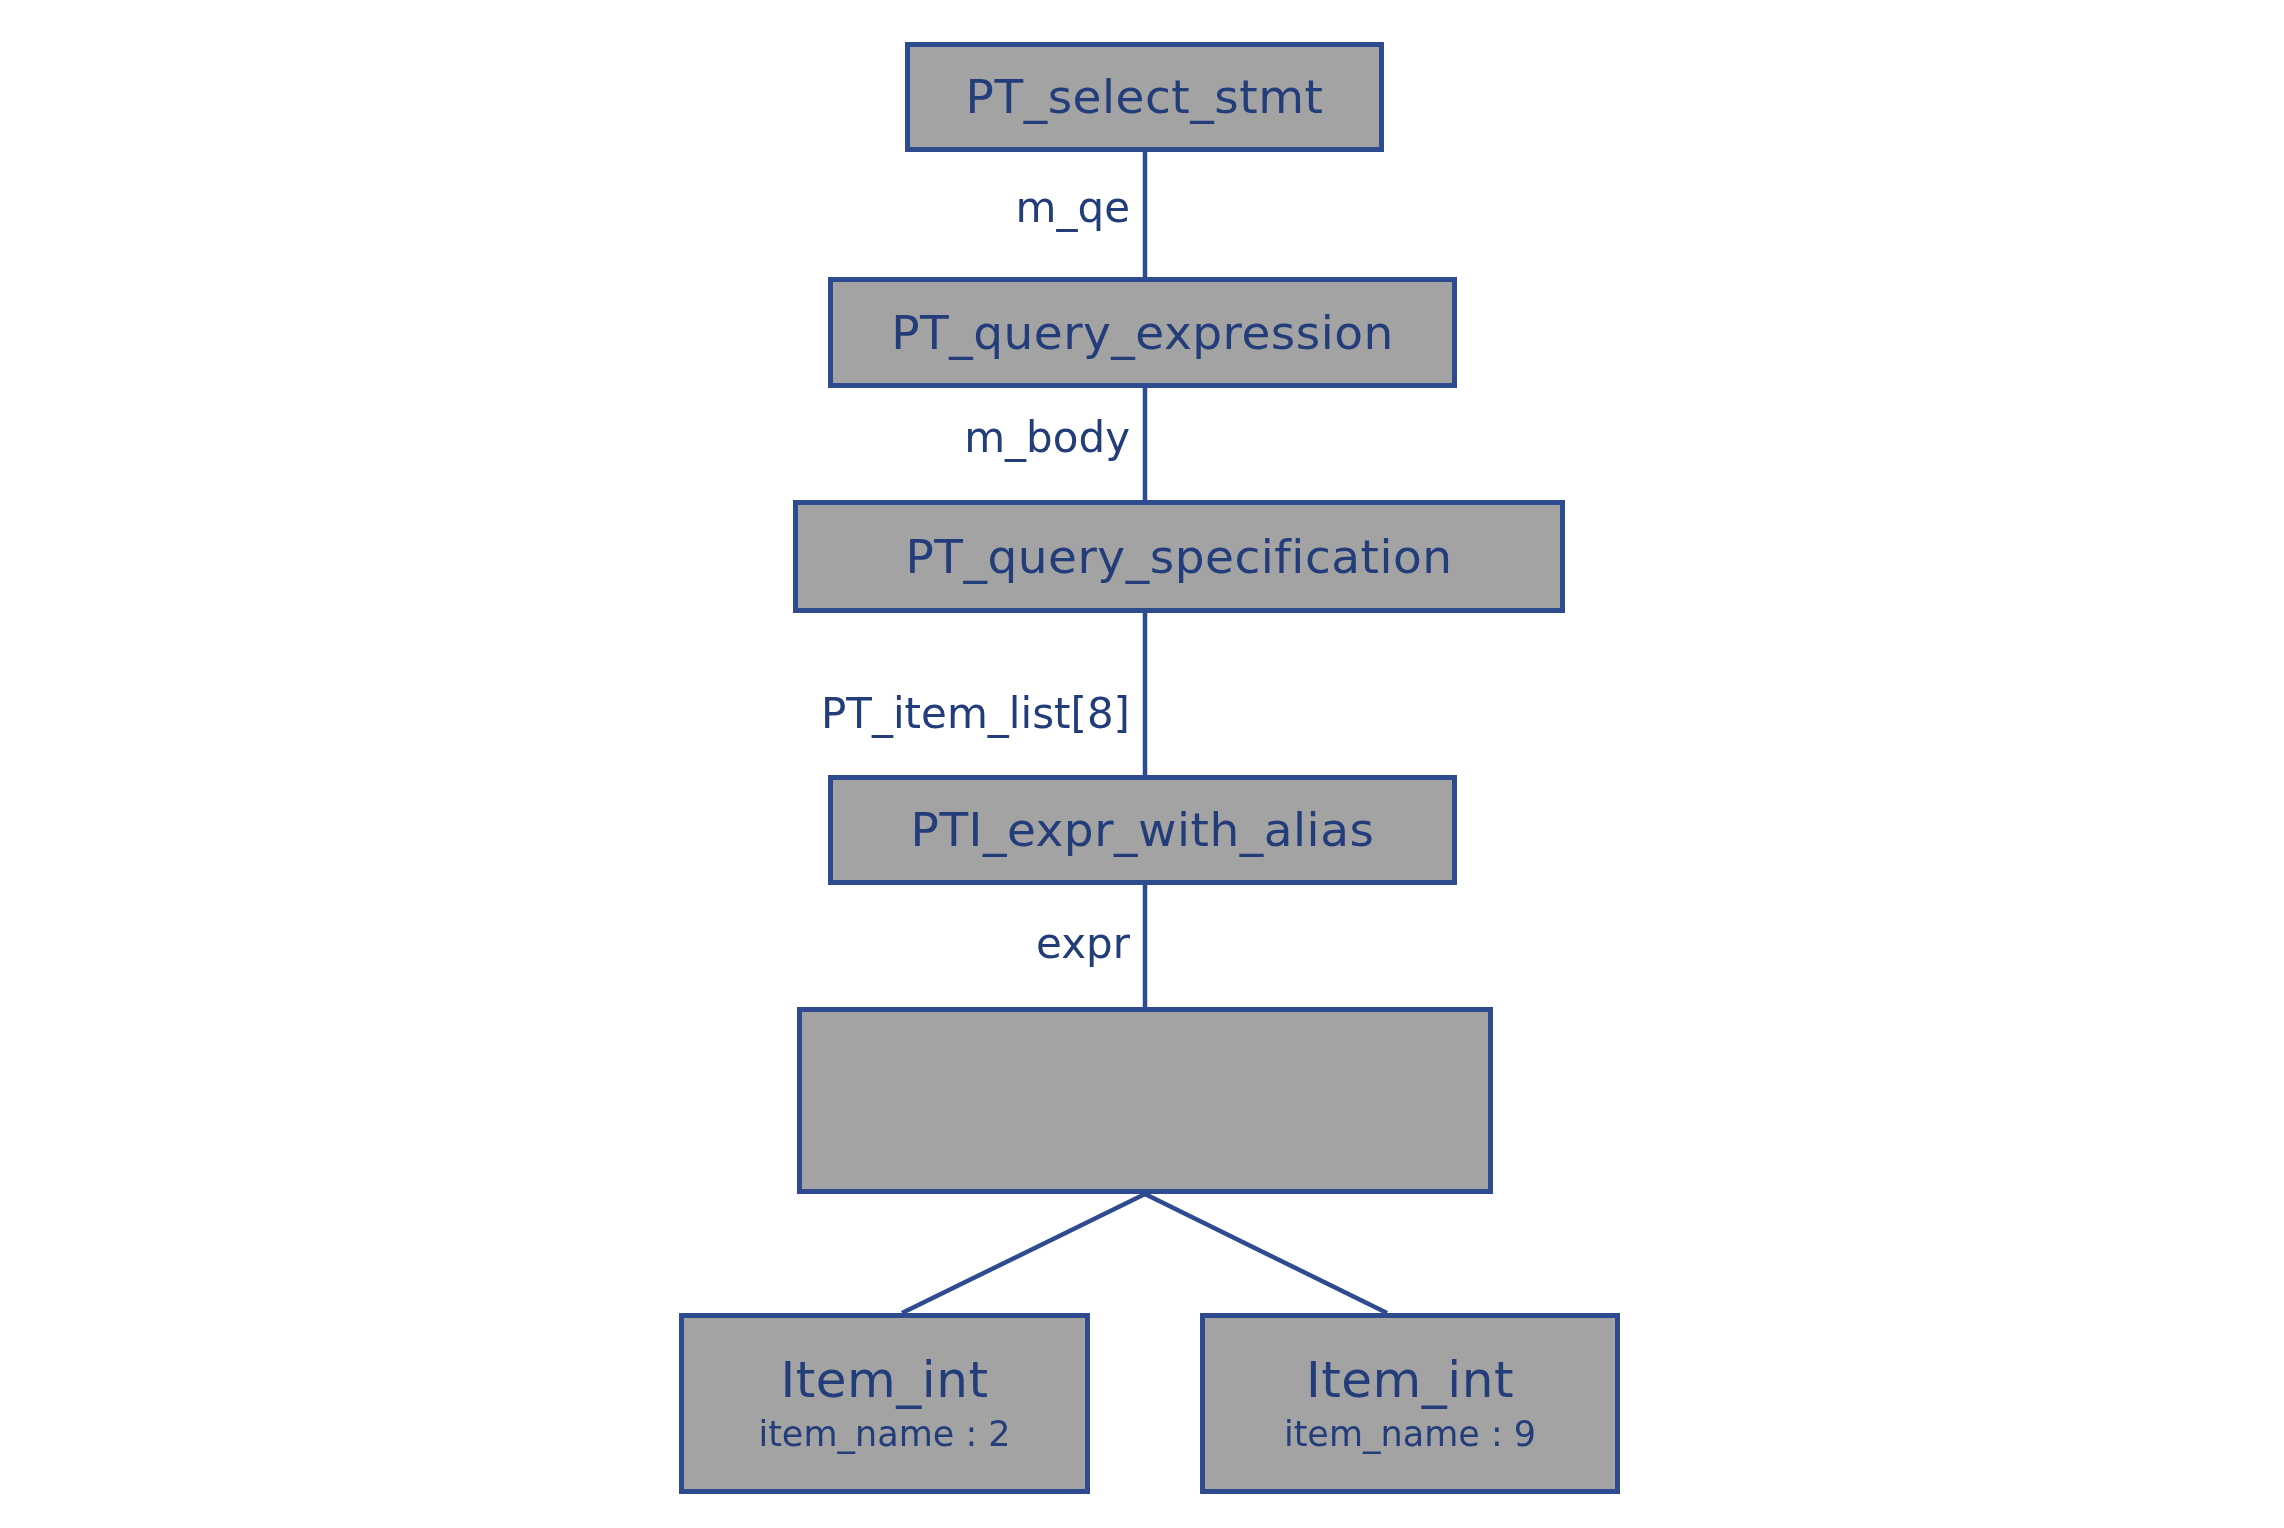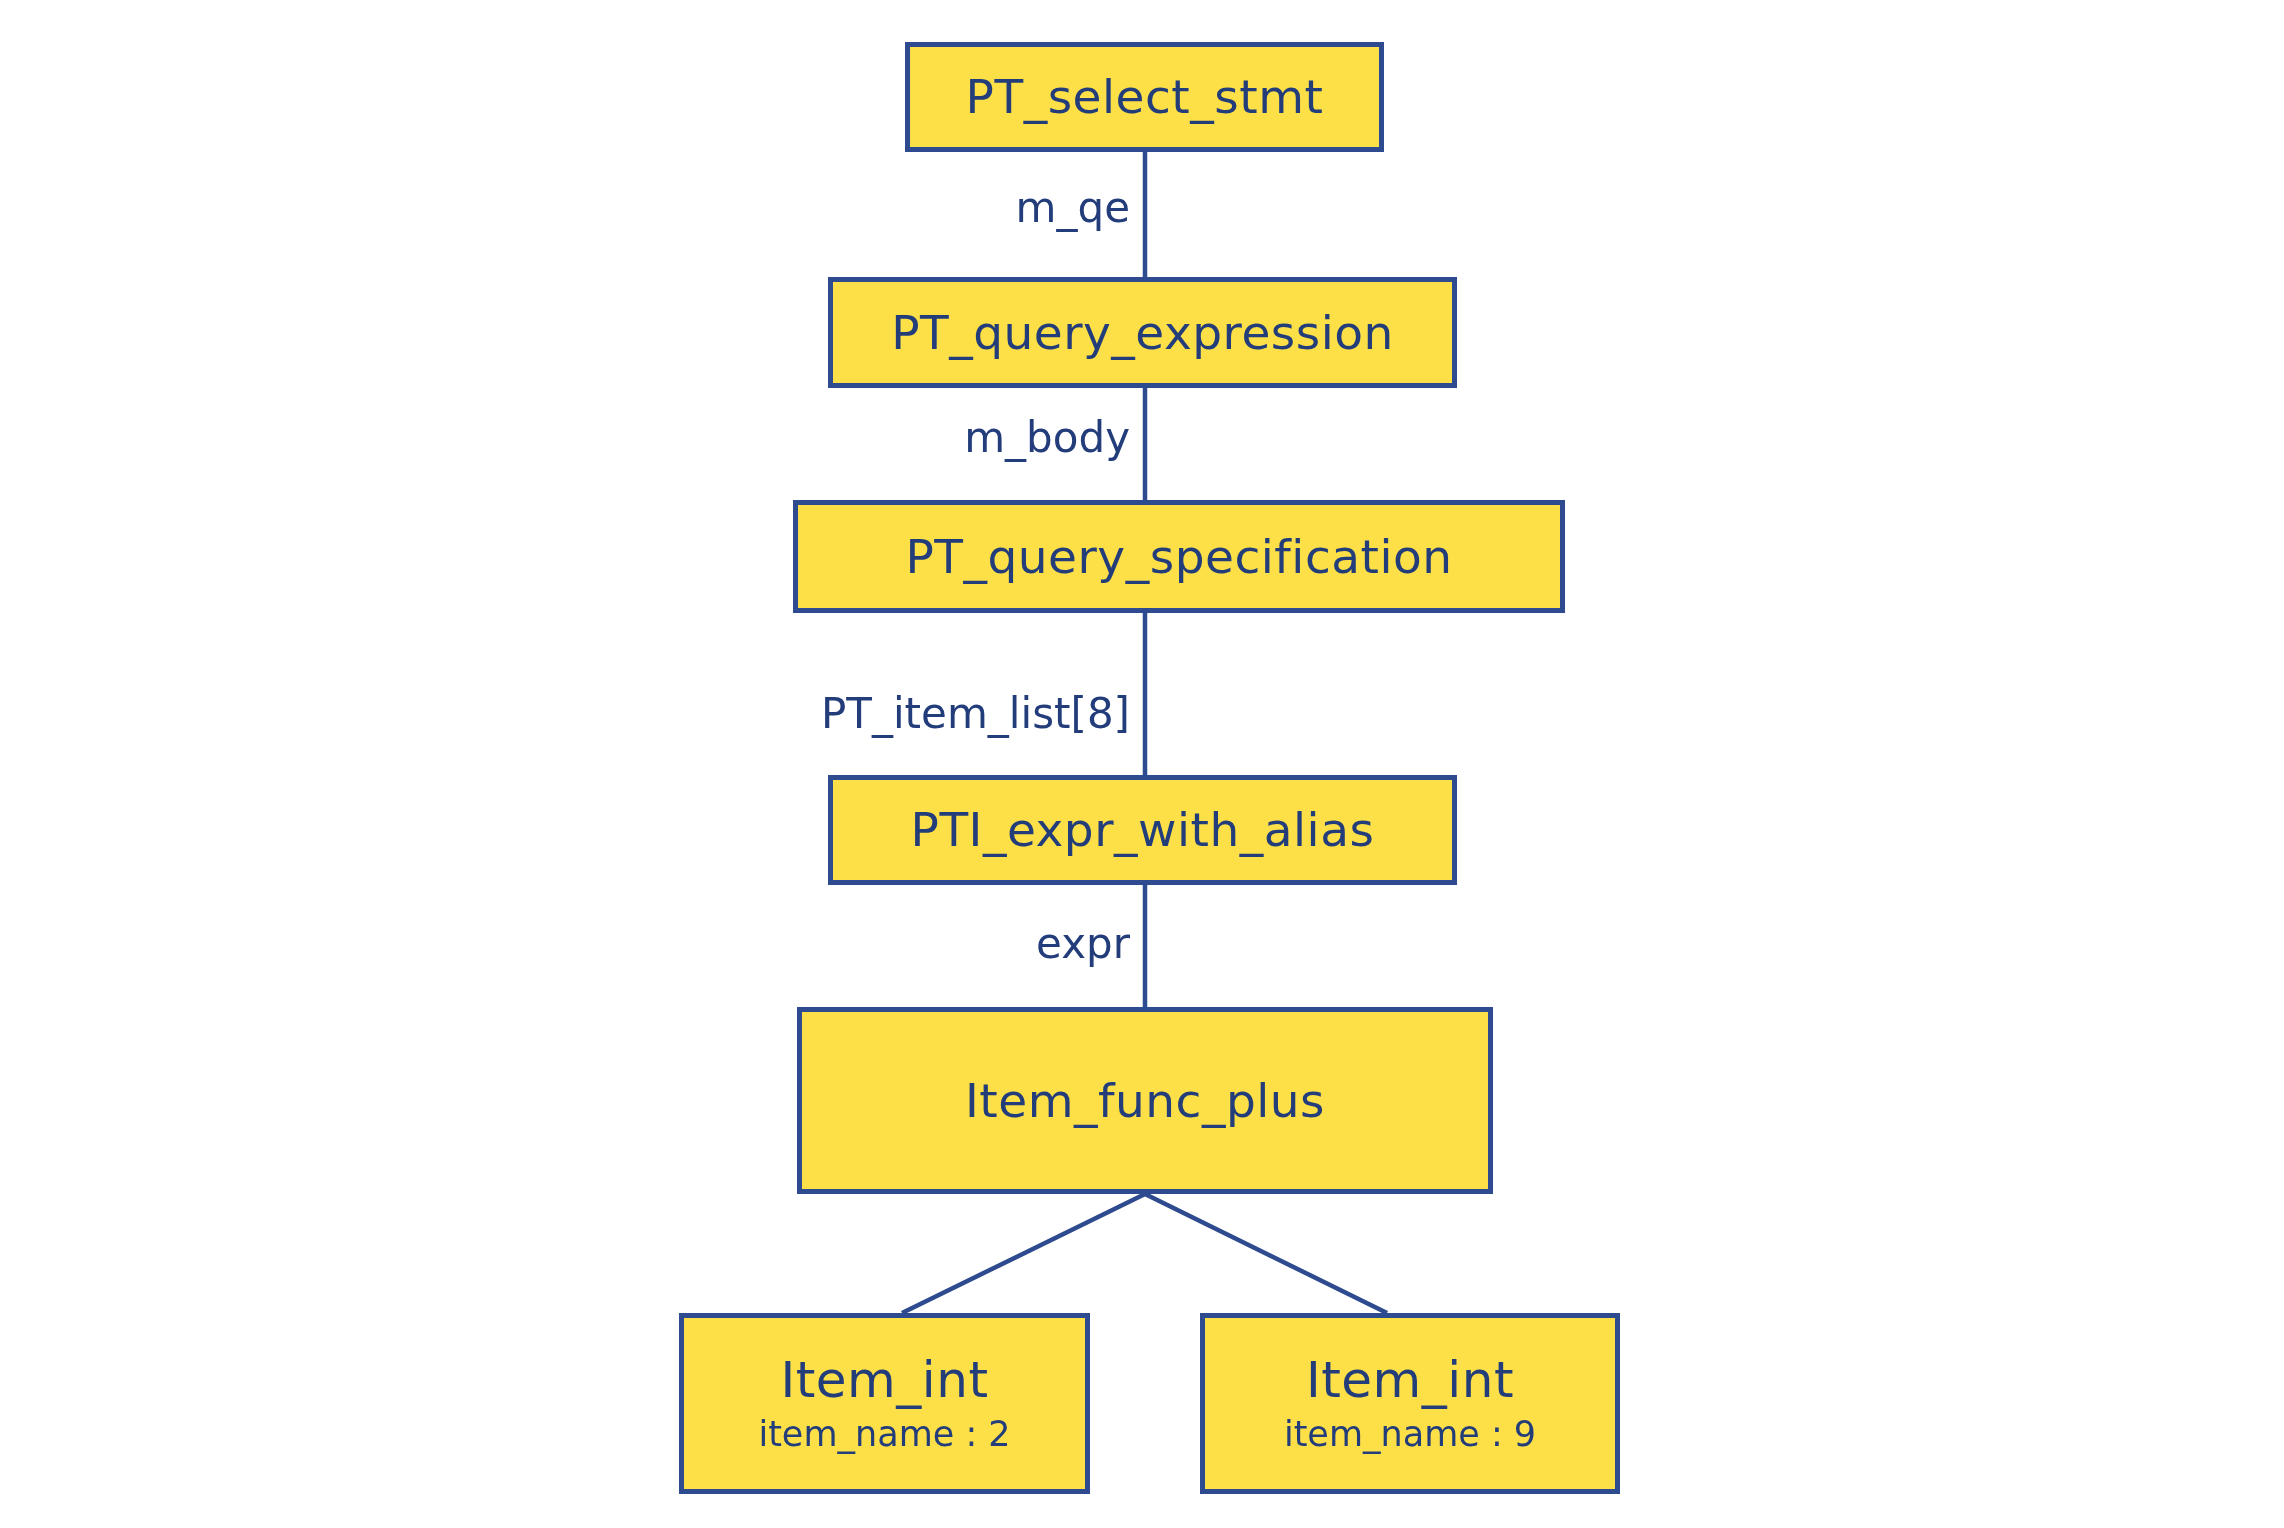--- a/index.html
+++ b/index.html
@@ -24,21 +24,21 @@
     position: absolute;
     left: 0;
     top: 0;
     width: 2284px;
     height: 1528px;
   }
   .node-box {
     position: absolute;
     box-sizing: border-box;
     border: 5px solid #2e4b8f;
-    background: #fde047;
+    background: #a3a3a3;
     display: flex;
     flex-direction: column;
     align-items: center;
     justify-content: center;
     color: #233d7b;
     text-align: center;
     line-height: 1.18;
   }
   .node-title {
     font-size: 47px;
@@ -80,21 +80,20 @@
       <div class="node-box" style="left: 828px; top: 277px; width: 629px; height: 111px;">
         <div class="node-title">PT_query_expression</div>
       </div>
       <div class="node-box" style="left: 793px; top: 500px; width: 772px; height: 113px;">
         <div class="node-title">PT_query_specification</div>
       </div>
       <div class="node-box" style="left: 828px; top: 775px; width: 629px; height: 110px;">
         <div class="node-title">PTI_expr_with_alias</div>
       </div>
       <div class="node-box" style="left: 797px; top: 1007px; width: 696px; height: 187px;">
-        <div class="node-title">Item_func_plus</div>
       </div>
       <div class="node-box leaf" style="left: 679px; top: 1313px; width: 411px; height: 181px;">
         <div class="node-title">Item_int</div>
         <div class="node-sub">item_name : 2</div>
       </div>
       <div class="node-box leaf" style="left: 1200px; top: 1313px; width: 420px; height: 181px;">
         <div class="node-title">Item_int</div>
         <div class="node-sub">item_name : 9</div>
       </div>
     </div>

